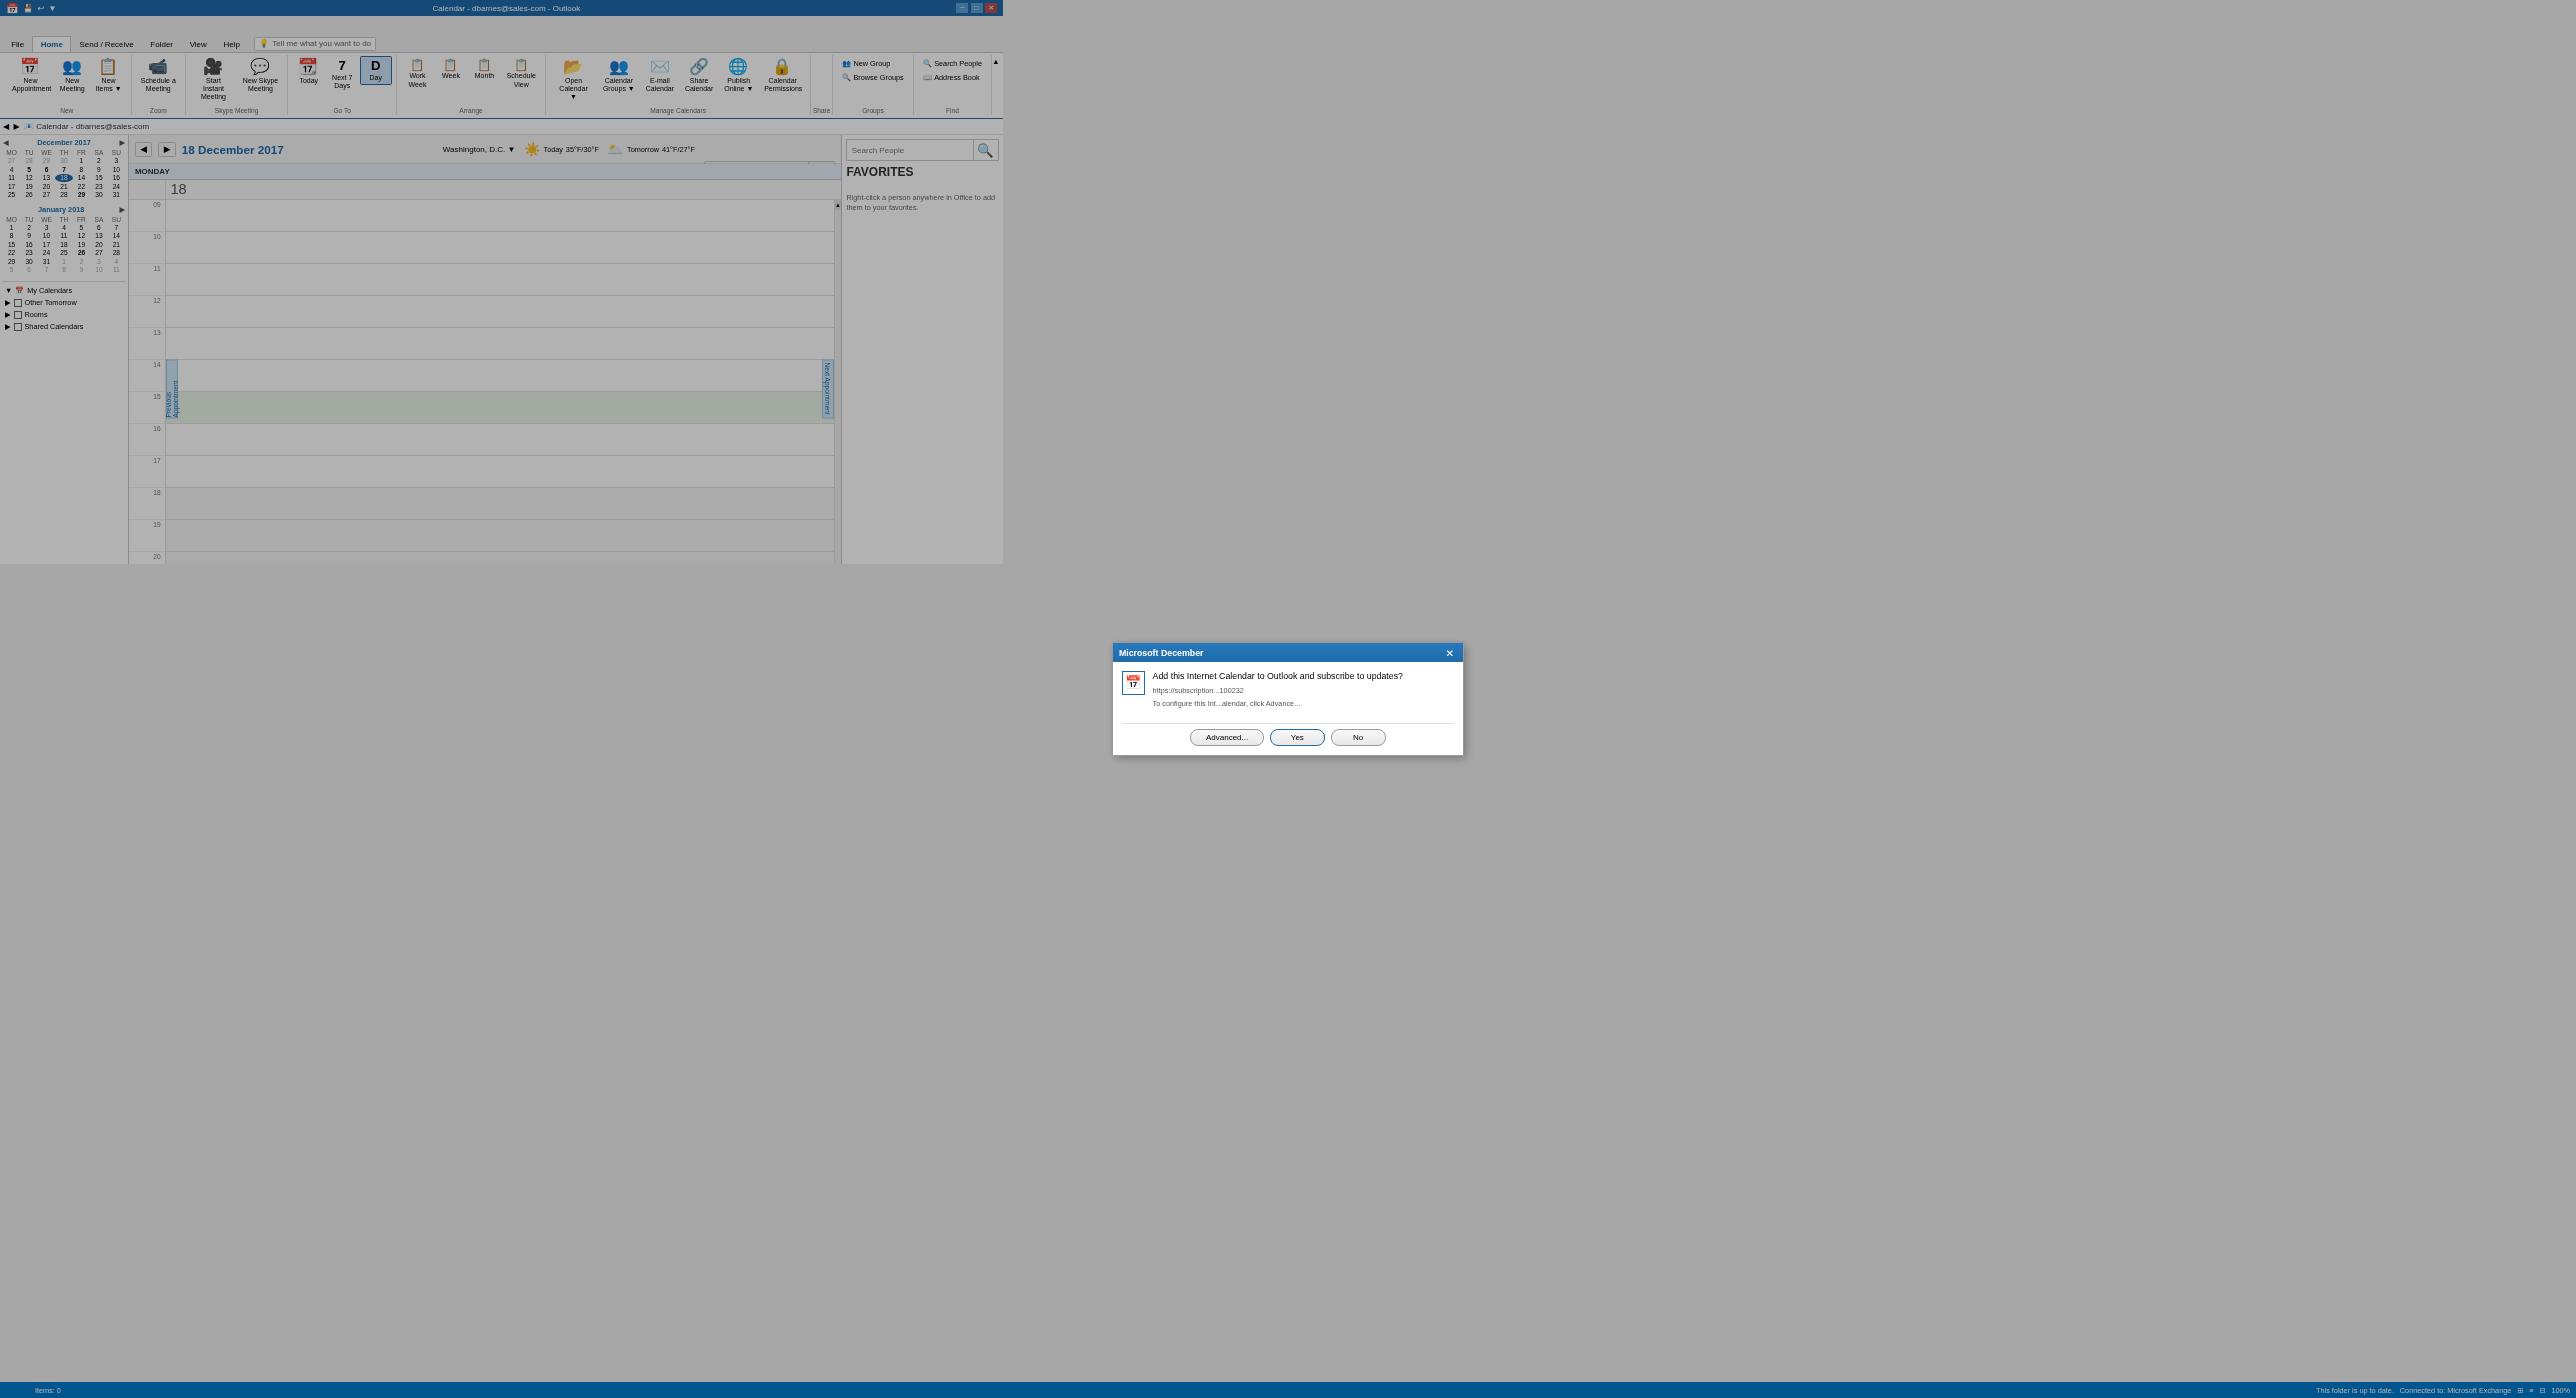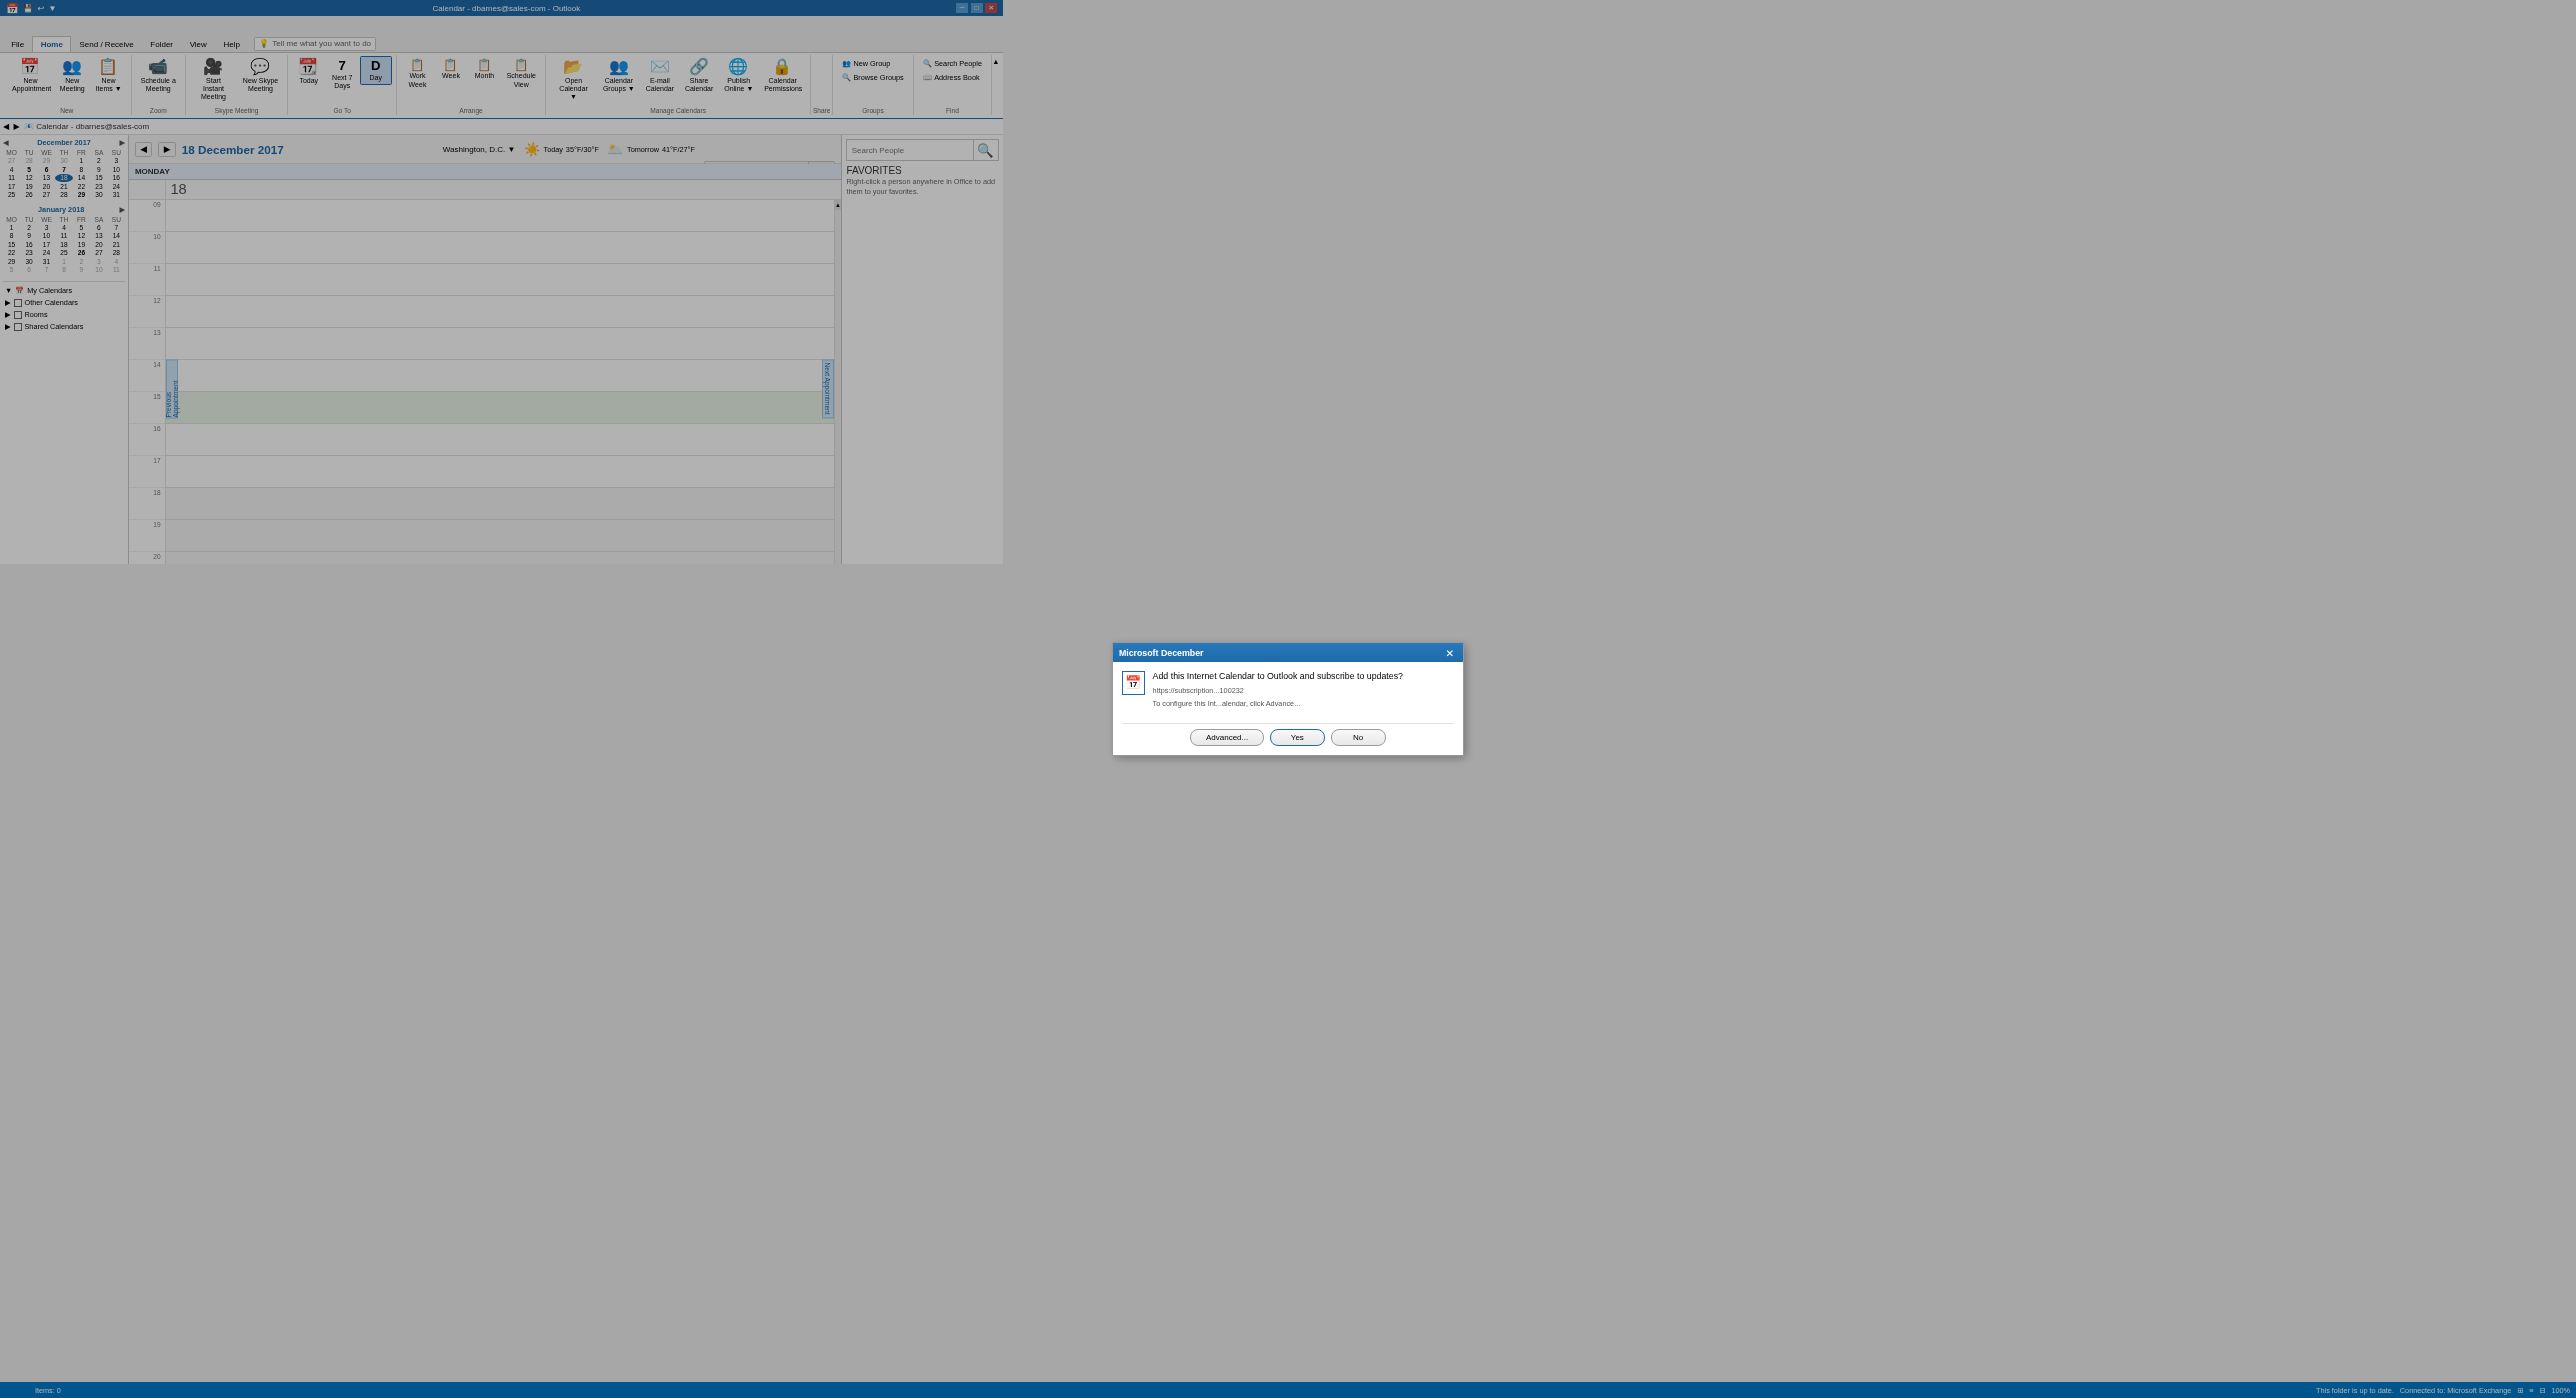--- a/index.html
+++ b/index.html
@@ -329,24 +329,24 @@
       flex: 1;
     }
     .right-panel-search button {
       background: none;
       border: none;
       border-left: 0.7px solid #c8c8c8;
       padding: 2.2px 3.7px;
       cursor: pointer;
     }
     .favorites-header {
-      font-weight: 400;
-      font-size: 10px;
+      font-weight: 700;
+      font-size: 12px;
       color: #333;
-      margin-bottom: 1px;
+      margin-bottom: 14px;
     }
     .favorites-text {
       font-size: 7.3px;
       color: #666;
       line-height: 1.4;
     }
 
     
     #status-bar {
       height: 16px;
@@ -797,21 +797,21 @@
 
     <div class="calendar-nav">
       <div class="cal-nav-item">
         <span>▼</span>
         <span>📅</span>
         <span>My Calendars</span>
       </div>
       <div class="cal-nav-item">
         <span>▶</span>
         <span class="checkbox"></span>
-        <span>Other Calendars</span>
+        <span>Other Tomorrow</span>
       </div>
       <div class="cal-nav-item">
         <span>▶</span>
         <span class="checkbox"></span>
         <span>Rooms</span>
       </div>
       <div class="cal-nav-item">
         <span>▶</span>
         <span class="checkbox"></span>
         <span>Shared Calendars</span>

